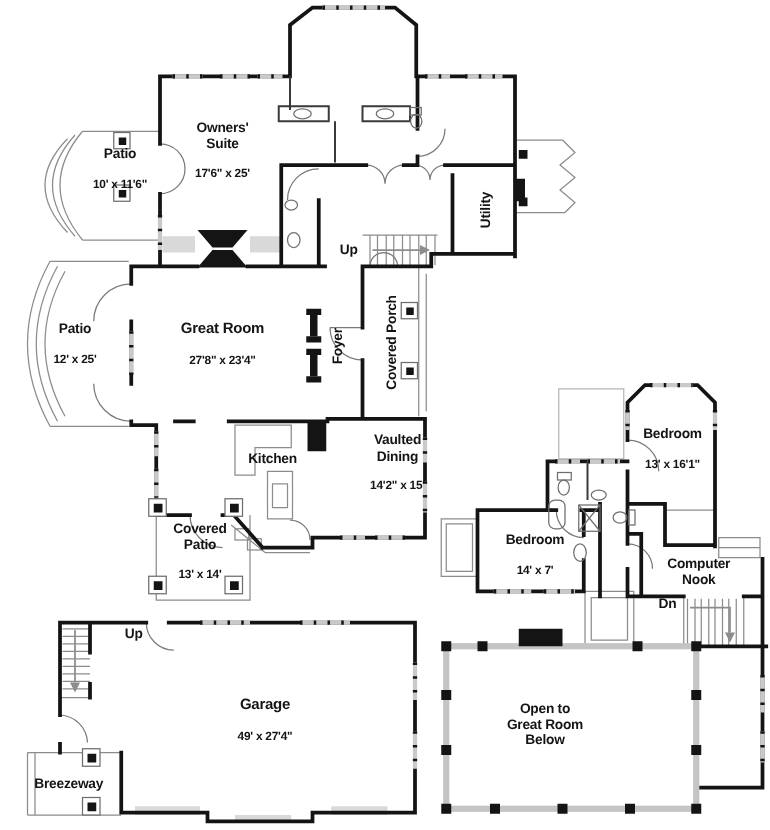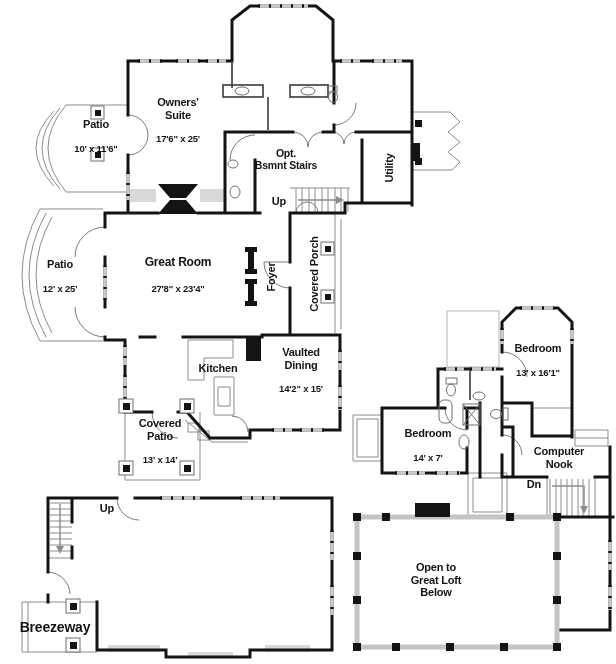--- a/index.html
+++ b/index.html
@@ -219,24 +219,20 @@
 
   <div class="lbl" style="left:96px;top:136px">
     <span class="nm">Patio</span>
     <span class="dims">10' x 11'6"</span>
   </div>
   <div class="lbl" style="left:178px;top:121px">
     <span class="nm">Owners'
 Suite</span>
     <span class="dims">17'6" x 25'</span>
   </div>
-  <div class="lbl" style="left:286px;top:159px;font-size:10.5px">
-    <span class="nm">Opt.
-Bsmnt Stairs</span>
-  </div>
   <div class="lbl vert" style="left:389px;top:168px">
     <span class="nm">Utility</span>
   </div>
   <div class="lbl" style="left:279px;top:201px">
     <span class="nm">Up</span>
   </div>
   <div class="lbl" style="left:60px;top:276px">
     <span class="nm">Patio</span>
     <span class="dims">12' x 25'</span>
   </div>
@@ -246,51 +242,55 @@
   </div>
   <div class="lbl vert" style="left:271px;top:277px">
     <span class="nm">Foyer</span>
   </div>
   <div class="lbl vert" style="left:314px;top:274px">
     <span class="nm">Covered Porch</span>
   </div>
   <div class="lbl" style="left:218px;top:368px">
     <span class="nm">Kitchen</span>
   </div>
-  <div class="lbl" style="left:301px;top:371px">
+  <div class="lbl" style="left:318px;top:371px">
     <span class="nm">Vaulted
 Dining</span>
     <span class="dims">14'2" x 15'</span>
   </div>
   <div class="lbl" style="left:160px;top:442px">
     <span class="nm">Covered
 Patio</span>
     <span class="dims">13' x 14'</span>
   </div>
+  <div class="lbl big" style="left:212px;top:577px">
+    <span class="nm">Garage</span>
+    <span class="dims">49' x 27'4"</span>
+  </div>
   <div class="lbl" style="left:107px;top:508px">
     <span class="nm">Up</span>
   </div>
-  <div class="lbl" style="left:55px;top:628px;font-size:14px">
+  <div class="lbl" style="left:55px;top:628px;font-size:11px">
     <span class="nm">Breezeway</span>
   </div>
 
   <div class="lbl" style="left:538px;top:360px">
     <span class="nm">Bedroom</span>
     <span class="dims">13' x 16'1"</span>
   </div>
   <div class="lbl" style="left:428px;top:445px">
     <span class="nm">Bedroom</span>
     <span class="dims">14' x 7'</span>
   </div>
   <div class="lbl" style="left:559px;top:458px">
     <span class="nm">Computer
 Nook</span>
   </div>
   <div class="lbl" style="left:534px;top:484px">
     <span class="nm">Dn</span>
   </div>
   <div class="lbl" style="left:436px;top:580px">
     <span class="nm">Open to
-Great Loft
+Great Room
 Below</span>
   </div>
 
 </div>
 
 </body></html>

